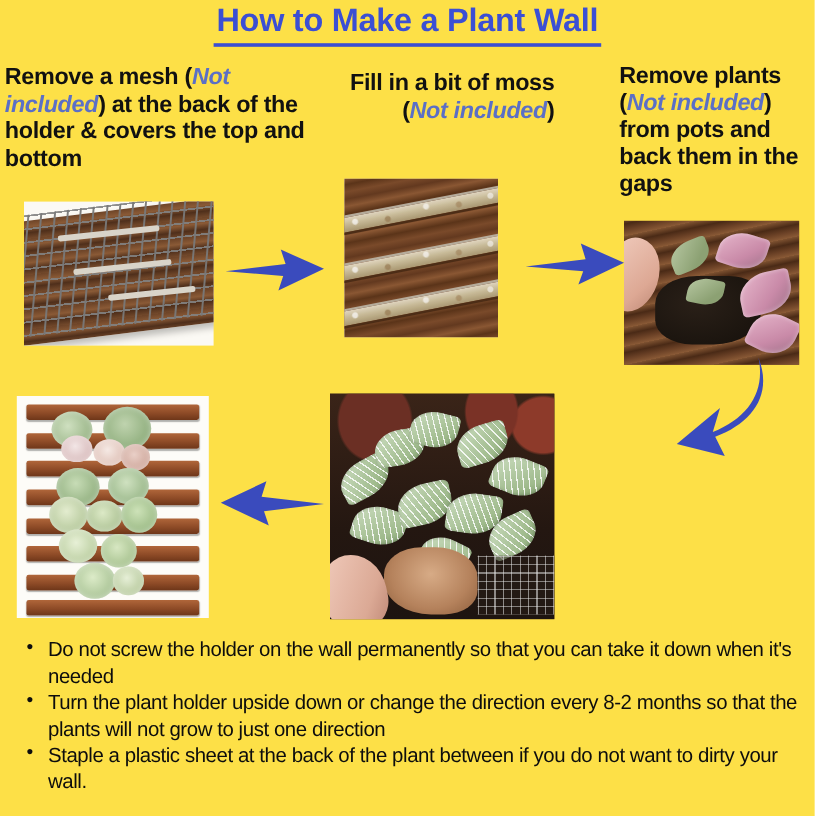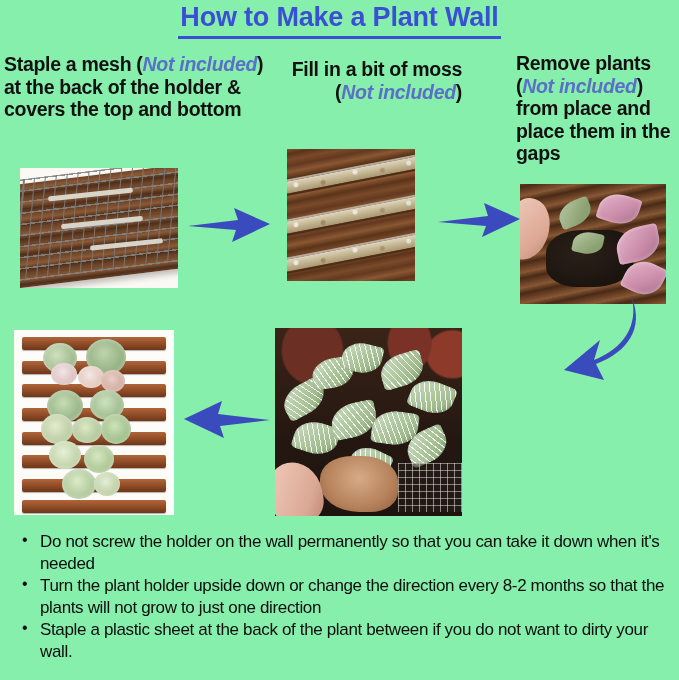--- a/index.html
+++ b/index.html
@@ -2,21 +2,21 @@
 <html><head>
 <meta charset="utf-8">
 <style>
   * { box-sizing: border-box; margin: 0; padding: 0; }
   html, body {
     width: 679px; height: 680px;
     background: #ffffff;
     font-family: "Liberation Sans", sans-serif;
     overflow: hidden;
   }
-  .page { position: relative; width: 679px; height: 680px; background:#86efac; }
+  .page { position: relative; width: 679px; height: 680px; background:#fde047; }
 
   
   .title-wrap {
     position: absolute; top: 2px; left: 0; width: 679px;
     text-align: center;
   }
   .title {
     display: inline-block;
     font-size: 27px;
     font-weight: 700;
@@ -223,29 +223,29 @@
 </head>
 <body>
 
 <div class="page">
 
   <div class="title-wrap">
     <span class="title">How to Make a Plant Wall</span>
   </div>
 
   <div class="cap" id="cap1">
-    <span>Staple a mesh (</span><span class="ni">Not included</span><span>) at the back of the holder  &amp; covers the top and bottom</span>
+    <span>Remove a mesh (</span><span class="ni">Not included</span><span>) at the back of the holder  &amp; covers the top and bottom</span>
   </div>
 
   <div class="cap" id="cap2">
     <span>Fill in a bit of moss (</span><span class="ni">Not included</span><span>)</span>
   </div>
 
   <div class="cap" id="cap3">
-    <span>Remove plants (</span><span class="ni">Not included</span><span>) from place and place them in the gaps</span>
+    <span>Remove plants (</span><span class="ni">Not included</span><span>) from pots and back them in the gaps</span>
   </div>
 
 
   <div class="photo" id="photo1">
     <div class="board"></div>
     <div class="meshgrid"></div>
     <div class="hi1"></div>
     <div class="hi2"></div>
     <div class="hi3"></div>
   </div>

